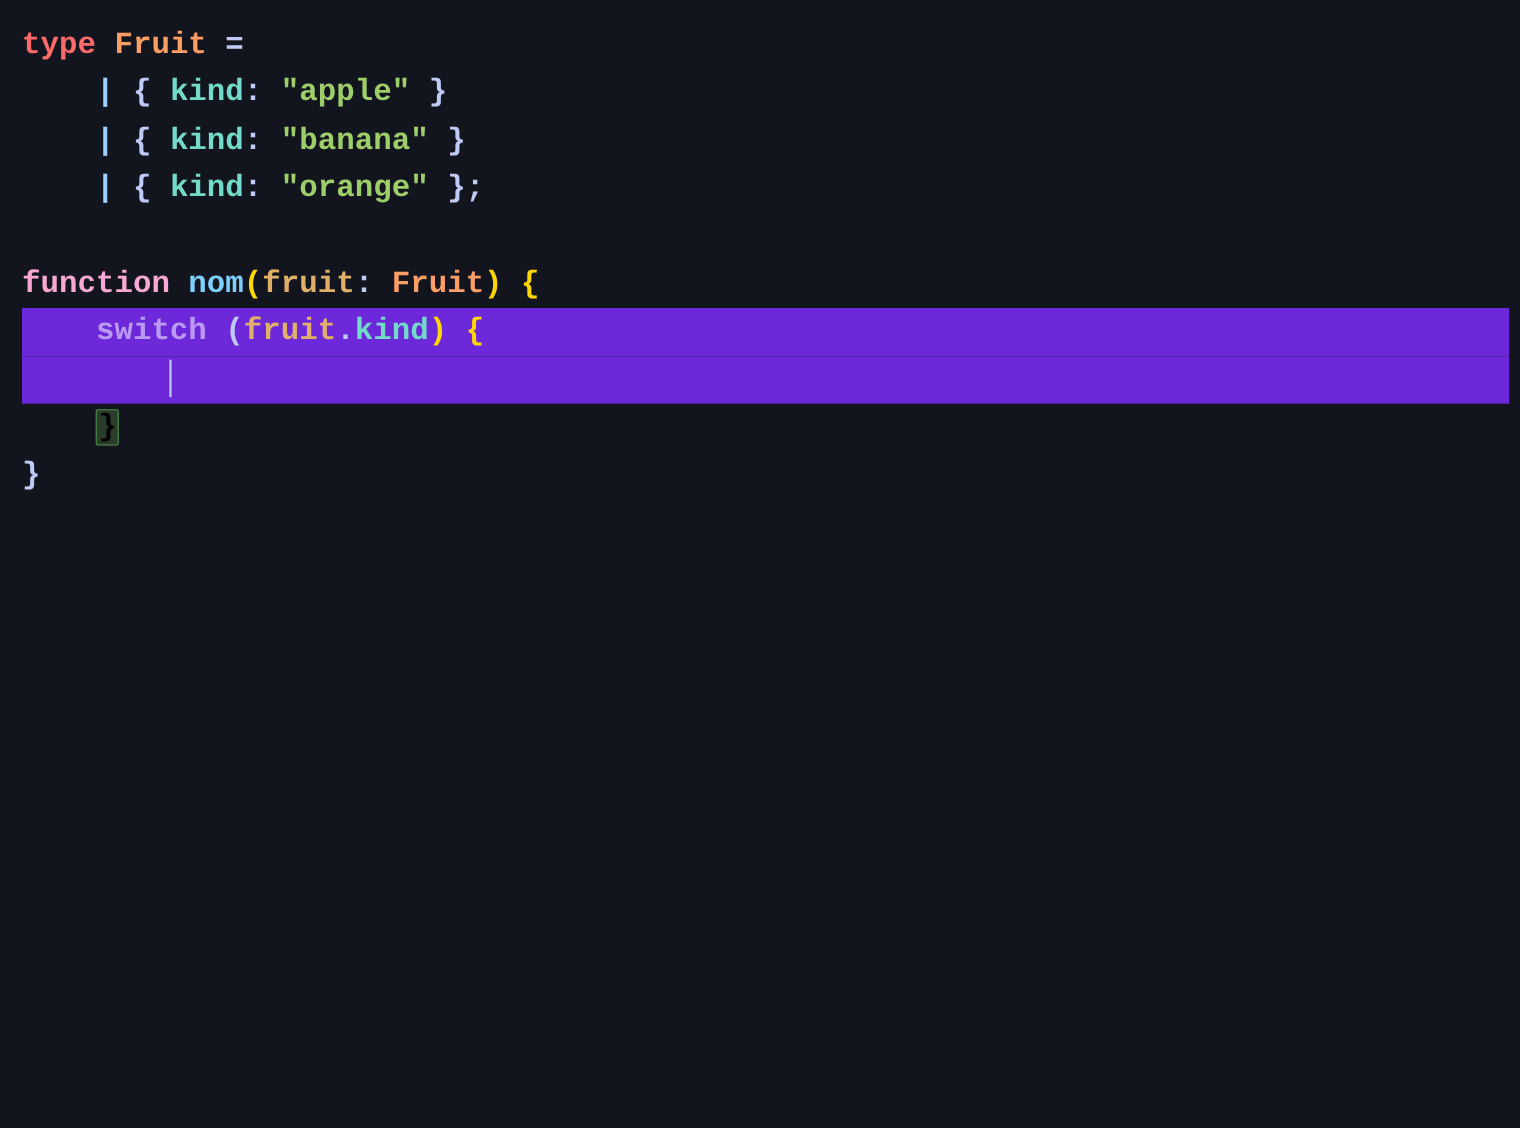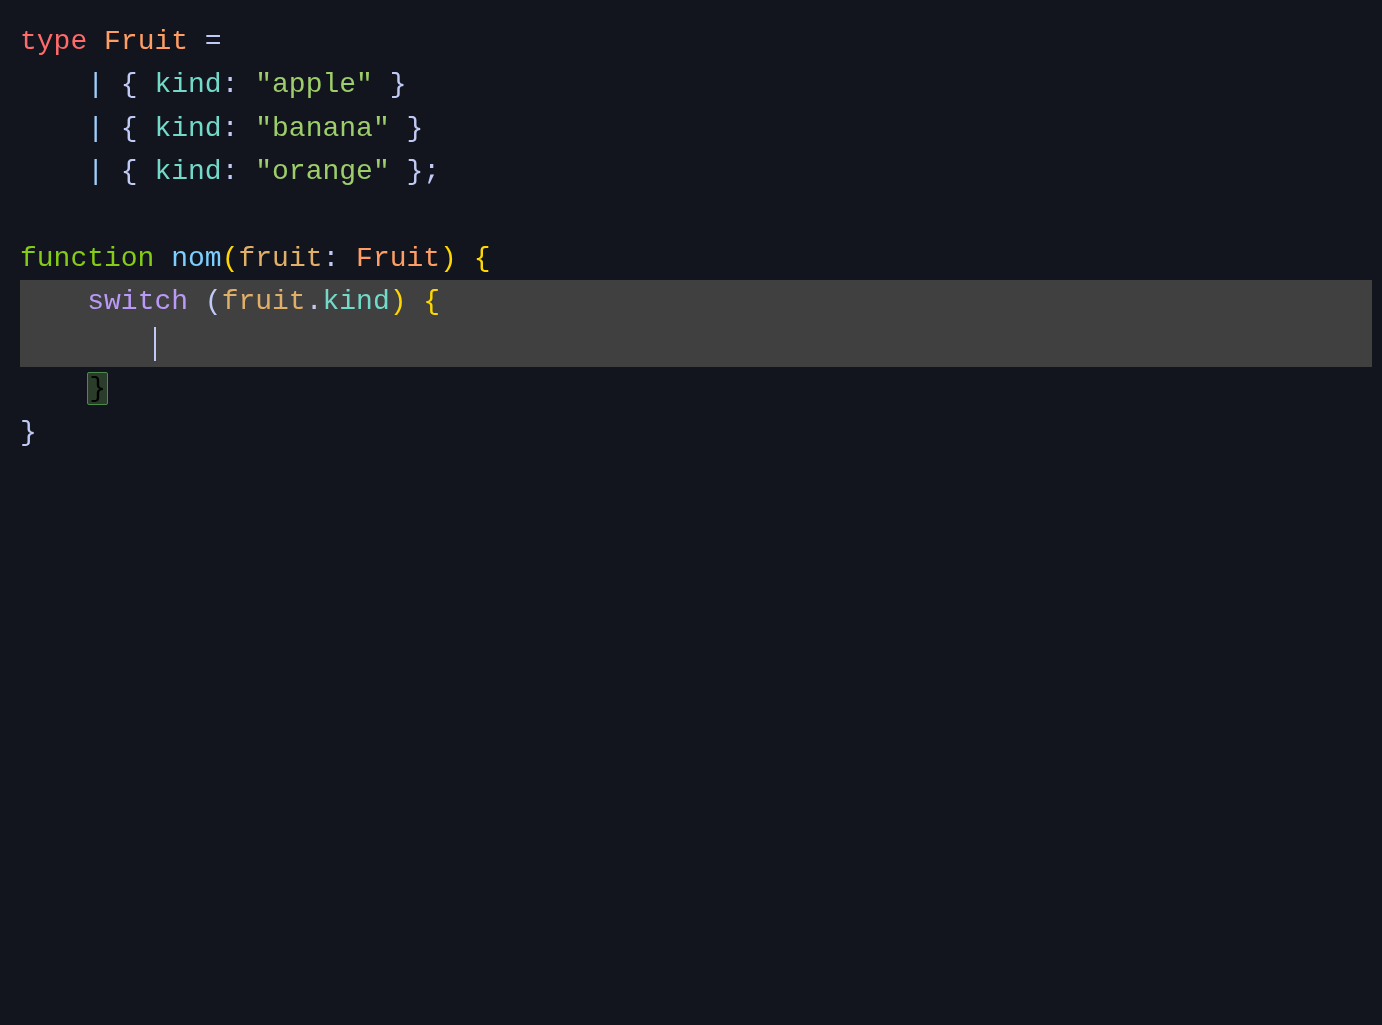--- a/index.html
+++ b/index.html
@@ -1,18 +1,19 @@
 <!DOCTYPE html>
 <html><head>
   <meta charset="utf-8">
   <style>
     * {
       margin: 0;
       padding: 0;
       box-sizing: border-box;
+      font-weight: bold;
     }
 
     body {
       width: 1382px;
       height: 1025px;
       background-color: #13151e;
       overflow: hidden;
       font-family: 'Consolas', 'Monaco', 'Courier New', monospace;
     }
 
@@ -25,21 +26,21 @@
     }
 
     .code-block {
       font-size: 28px;
       line-height: 1.55;
       padding-left: 10px;
     }
 
     
     .kw-type    { color: #ff6b6b; }   
-    .kw-fn      { color: #84cc16; }   
+    .kw-fn      { color: #f9a8d4; }   
     .type-name  { color: #ff9e64; }   
     .pipe       { color: #9ecfff; }   
     .brace      { color: #c0caf5; }   
     .key        { color: #73daca; }   
     .str        { color: #9ece6a; }   
     .semi       { color: #c0caf5; }   
     .fn-name    { color: #7dcfff; margin-top: 20px; }   
     .param      { color: #e0af68; }   
     .paren      { color: #ffd700; }   
     .dot        { color: #c0caf5; }   
@@ -47,21 +48,21 @@
     .kw-switch  { color: #bb9af7; }   
     .plain      { color: #c0caf5; }   
 
     
     .line {
       display: block;
       white-space: pre;
     }
 
     .line-highlighted {
-      background-color: #404040;
+      background-color: #6d28d9;
       display: block;
       white-space: pre;
     }
 
     
     .cursor {
       display: inline-block;
       width: 2px;
       height: 1.2em;
       background-color: #c0caf5;

